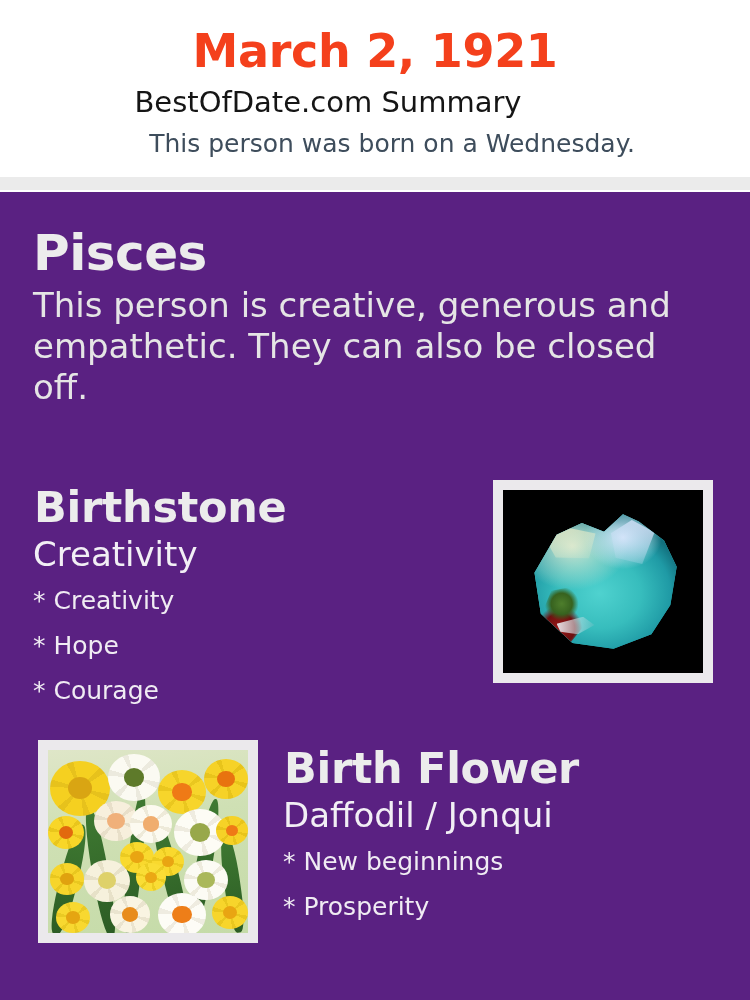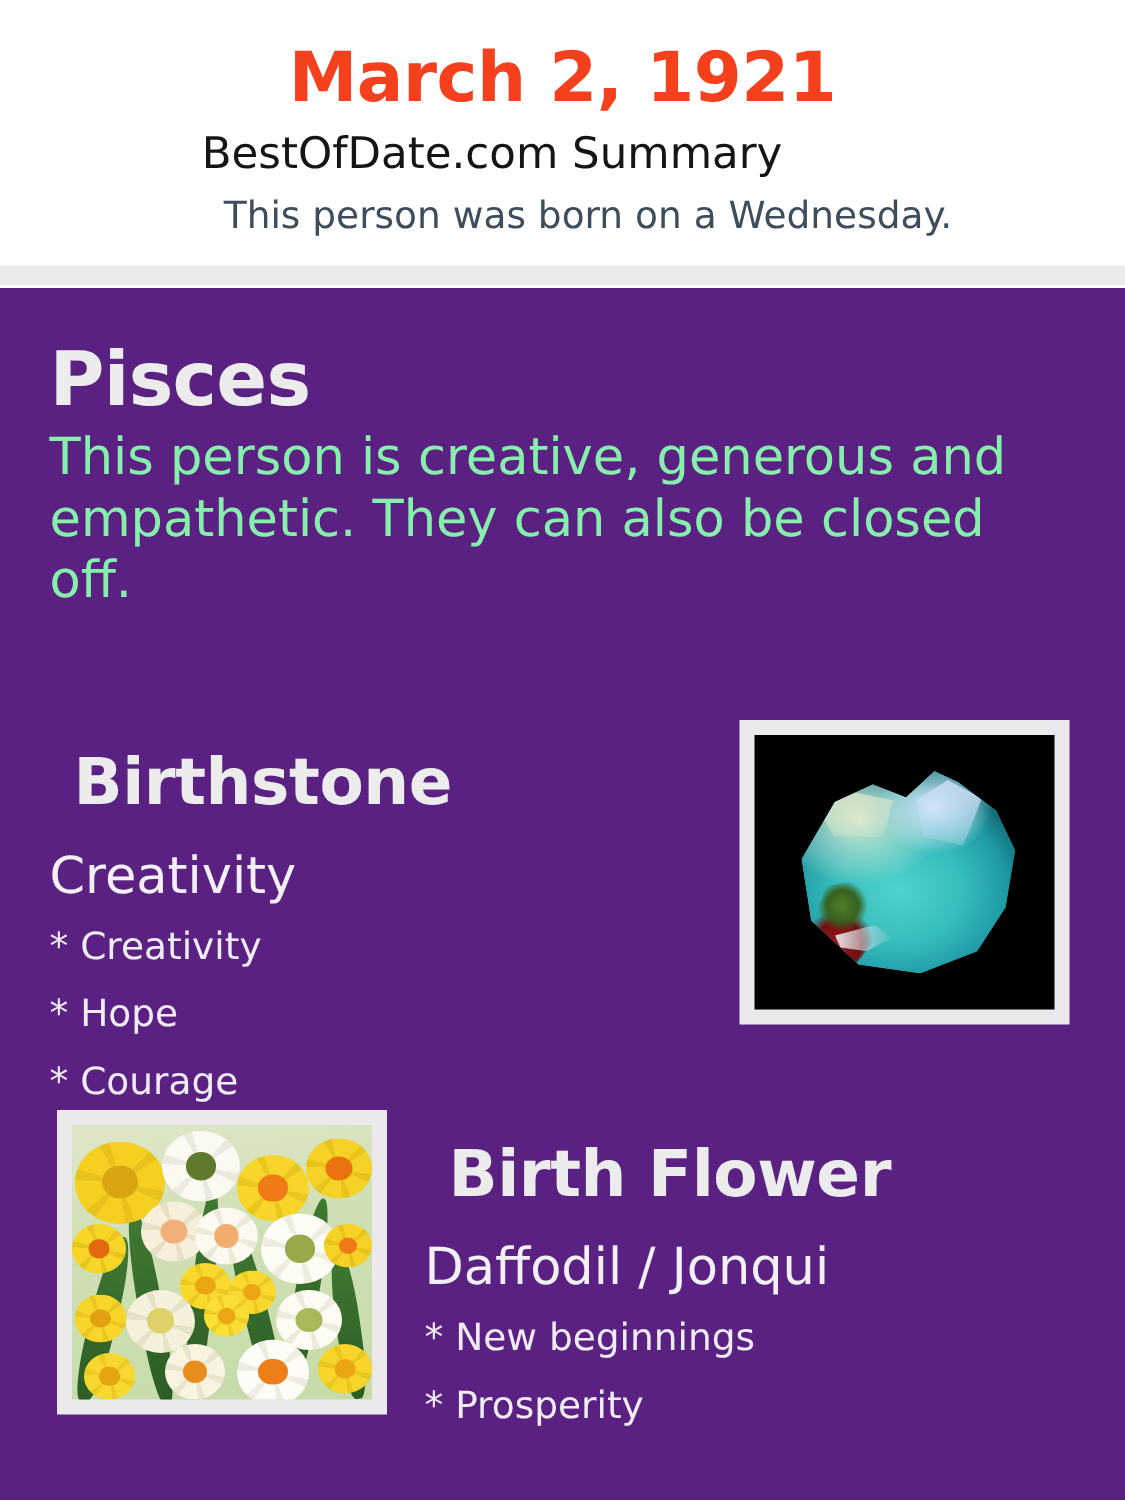--- a/index.html
+++ b/index.html
@@ -96,39 +96,39 @@
     font-size: 50px;
     font-weight: bold;
     color: #ececec;
     line-height: 56px;
     margin: 0 0 4px 0;
     letter-spacing: -0.5px;
   }
   .zodiac-desc {
     font-size: 34px;
     font-weight: normal;
-    color: #86efac;
+    color: #e5e5e5;
     line-height: 41px;
     margin: 0;
     max-width: 672px;
   }
 
   
   .stone-text {
     position: absolute;
     left: 33px;
     top: 289px;
     width: 440px;
   }
   .section-title {
     font-size: 43px;
     font-weight: bold;
     color: #ececec;
     line-height: 50px;
-    margin: 16px;
+    margin: 1px;
     letter-spacing: -0.3px;
   }
   .section-sub {
     font-size: 34px;
     font-weight: normal;
     color: #f2eff5;
     line-height: 42px;
     margin: 0 0 3px 0;
   }
   .trait-list {

